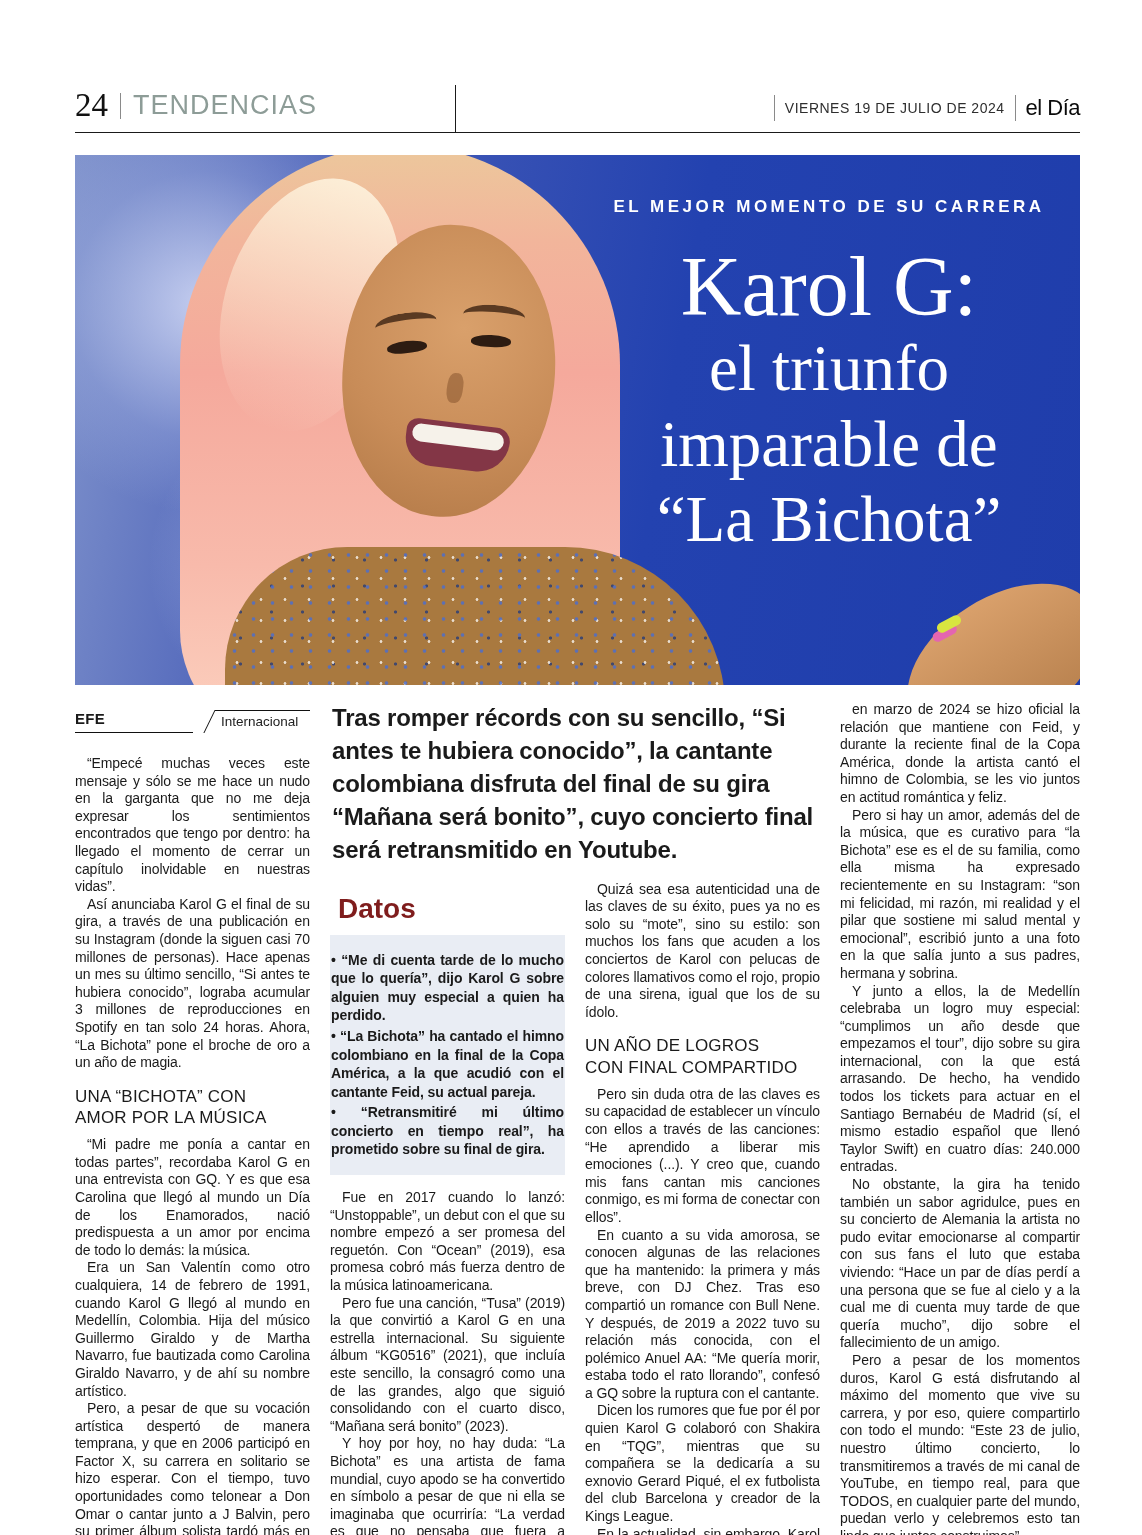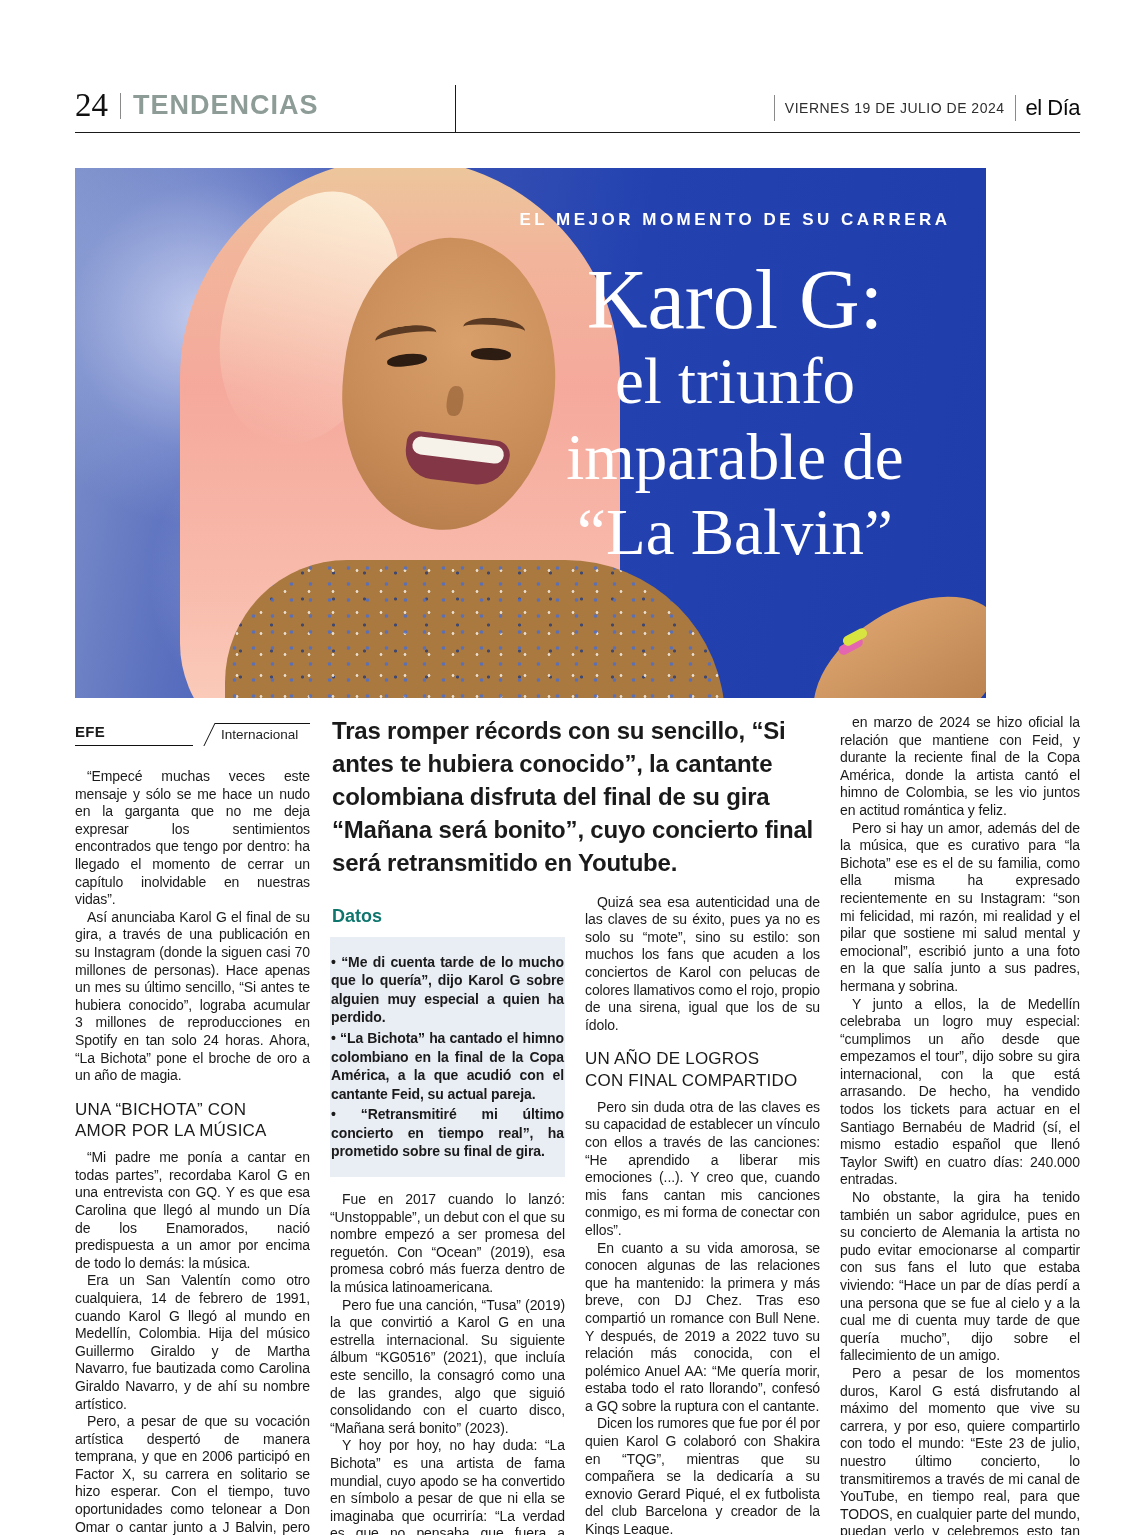--- a/index.html
+++ b/index.html
@@ -7,27 +7,27 @@
   body { font-family:"Liberation Sans", sans-serif; color:#1a1a1a; }
   .page { position:relative; width:1142px; height:1535px; background:#fff; overflow:hidden; }
   .content { position:absolute; left:75px; top:85px; width:1005px; }
 
   
   .hdr { position:relative; height:48px; border-bottom:1.5px solid #1a1a1a; }
   .hdr-vline { position:absolute; left:380px; top:0; bottom:0; border-left:1.5px solid #1a1a1a; }
   .hdr-left { position:absolute; left:0; top:4px; display:flex; align-items:center; gap:12px; }
   .page-num { font-family:"Liberation Serif", serif; font-size:33px; line-height:1; color:#111; }
   .hdr-sep { width:1px; height:26px; background:#8a8a8a; }
-  .section-title { font-size:27px; font-weight:bold; letter-spacing:1px; color:#8d9c97; }
+  .section-title { font-size:27px; font-weight:normal; letter-spacing:1px; color:#8d9c97; }
   .hdr-right { position:absolute; right:0; top:10px; display:flex; align-items:center; gap:10px; }
   .hdr-date { font-size:14px; letter-spacing:0.5px; color:#2e2e2e; }
   .masthead { font-size:22px; font-weight:normal; color:#0a0a0a; letter-spacing:-0.5px; }
 
   
-  .hero { position:relative; margin-top:35px; width:911px; height:530px; overflow:hidden;
+  .hero { position:relative; margin-top:22px; width:1005px; height:530px; overflow:hidden;
           background:linear-gradient(100deg,#8093cc 0%, #5a6fbe 18%, #3751b4 38%, #2342b0 58%, #1f3dab 100%); }
   .hero-glow1 { position:absolute; left:-80px; top:-60px; width:420px; height:420px; border-radius:50%;
           background:radial-gradient(circle, rgba(230,235,255,0.75) 0%, rgba(160,175,225,0.35) 45%, rgba(0,0,0,0) 70%); }
   .hero-glow2 { position:absolute; left:60px; top:240px; width:340px; height:340px; border-radius:50%;
           background:radial-gradient(circle, rgba(210,220,250,0.5) 0%, rgba(0,0,0,0) 65%); }
   .hair { position:absolute; left:105px; top:-10px; width:440px; height:600px;
           border-radius:230px 230px 140px 120px;
           background:linear-gradient(180deg,#ecc89c 0%, #f2b59b 16%, #f5a99c 38%, #f8baab 70%, #fcd2c0 100%); }
   .hair-shine { position:absolute; left:150px; top:20px; width:170px; height:260px; border-radius:50%;
           transform:rotate(18deg);
@@ -85,21 +85,21 @@
   .byline .slash { position:absolute; left:121px; top:9px; width:14px; height:23px;
                    border-right:1.5px solid #111; transform:skewX(-26deg); }
   .byline .line-top { position:absolute; left:140px; right:0; top:9px; border-top:1.5px solid #111; }
   .byline .section { position:absolute; left:146px; top:13px; font-size:13.5px; color:#222; }
 
   
   .lede { font-size:24px; font-weight:bold; line-height:1.38; text-align:left; letter-spacing:-0.2px;
           padding:0 2px; }
 
   
-  .datos-title { font-size:18px; font-weight:bold; color:#0f766e; margin:12px 0 10px 2px; }
+  .datos-title { font-size:28px; font-weight:bold; color:#7f1d1d; margin:12px 0 10px 8px; }
   .datos-box { background:#e9edf4; padding:16px 1px; }
   .datos-item { font-size:14px; font-weight:bold; line-height:18.6px; text-align:justify; letter-spacing:-0.1px; }
   .datos-item + .datos-item { margin-top:2px; }
 
   .colB p.body:first-of-type { margin-top:14px; }
   p.body + p.body { margin-top:0; }
 </style>
 </head>
 <body>
 
@@ -138,21 +138,21 @@
         </div>
       <div class="hand"></div>
       <div class="bracelet"></div>
 
       <div class="hero-text">
         <div class="kicker">EL MEJOR MOMENTO DE SU CARRERA</div>
         <div class="headline">
           <div class="hl-first">Karol G:</div>
           <div class="hl-rest">el triunfo</div>
           <div class="hl-rest">imparable de</div>
-          <div class="hl-rest">“La Balvin”</div>
+          <div class="hl-rest">“La Bichota”</div>
         </div>
       </div>
     </div>
 
     <div class="article">
 
       <div class="colA">
         <div class="byline">
           <span class="agency">EFE</span>
           <span class="line-bottom"></span>

